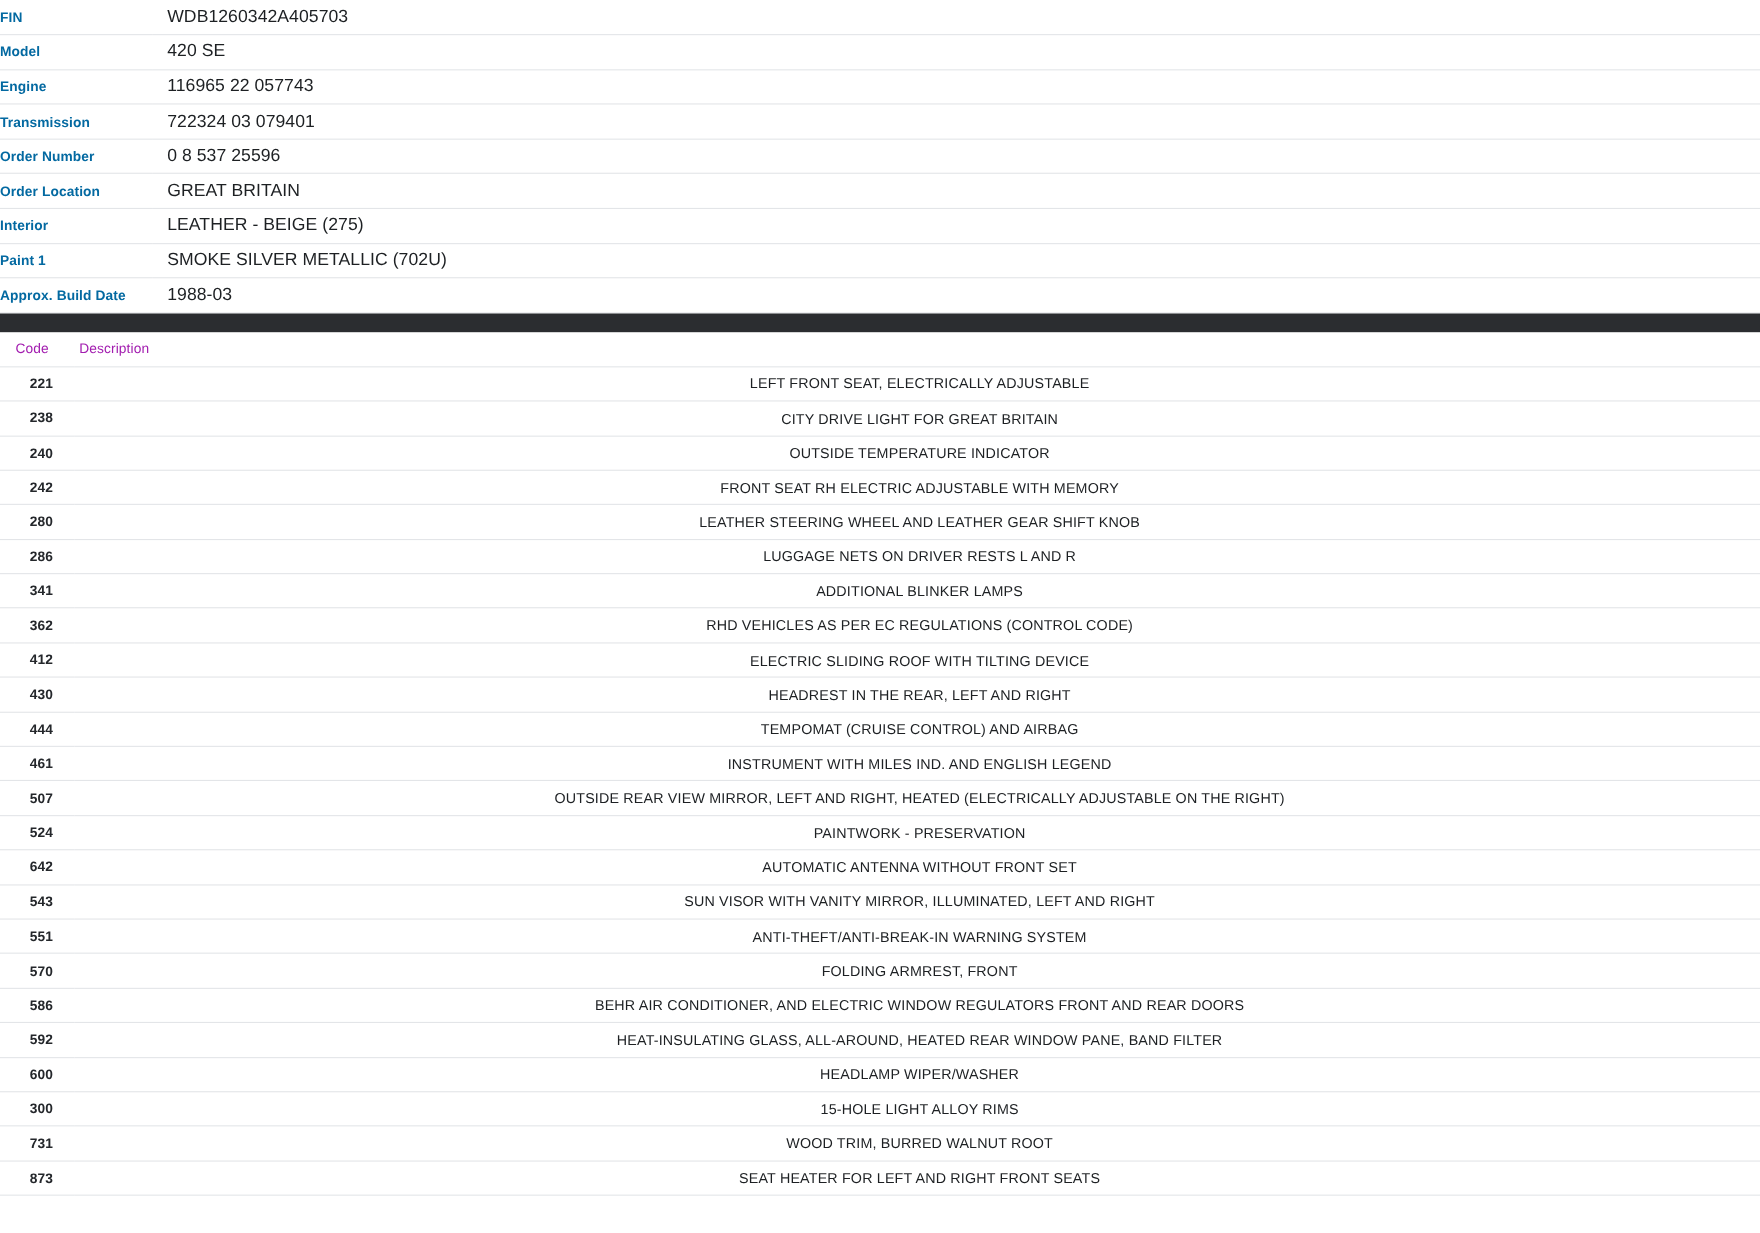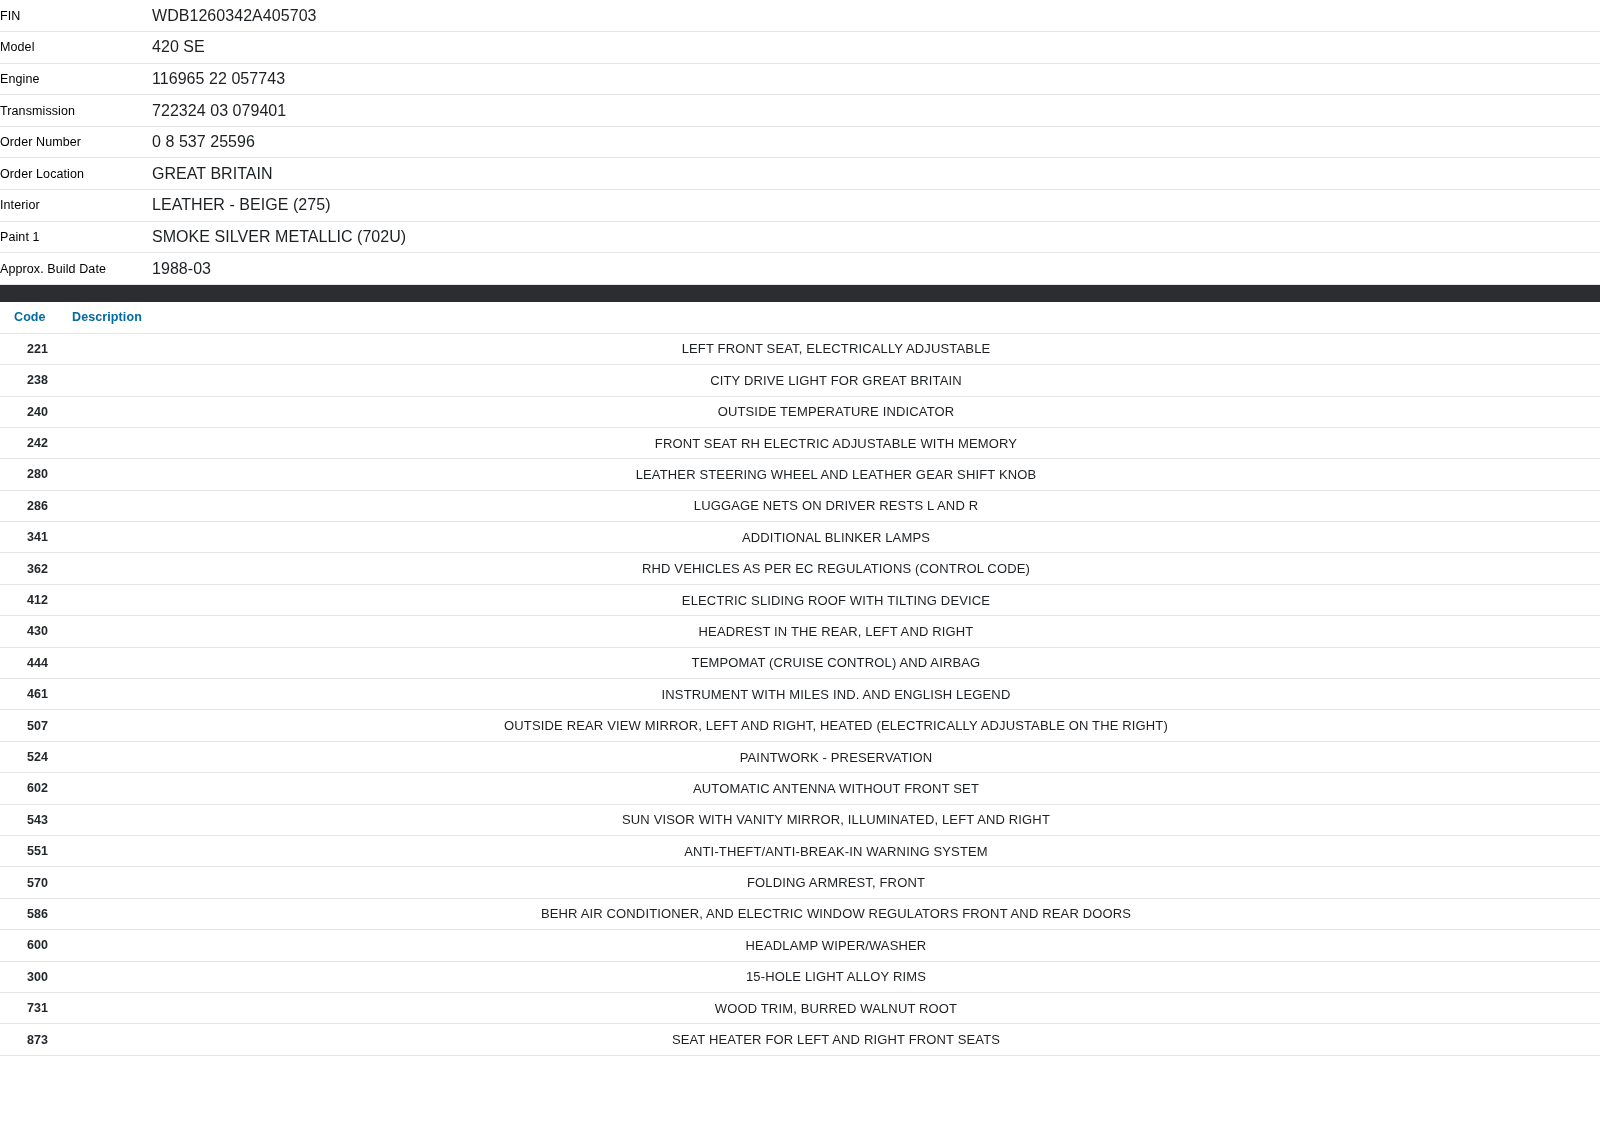--- a/index.html
+++ b/index.html
@@ -28,22 +28,22 @@
   }
   table.spec td {
     padding: 0;
     vertical-align: middle;
     height: 31.6px;
   }
   td.spec-label {
     width: 139px;
     padding-left: 14px;
     font-size: 12.5px;
-    font-weight: normal;
-    color: #000000;
+    font-weight: bold;
+    color: #0369a1;
     letter-spacing: 0.1px;
   }
   td.spec-value {
     padding-left: 0px;
     font-size: 16px;
     color: #1d2023;
     letter-spacing: 0.05px;
   }
   .spec-value-inner {
     padding-left: 13px;
@@ -73,22 +73,22 @@
   }
   table.codes th.th-code, table.codes td.td-code {
     width: 68px;
     padding-left: 14px;
   }
   table.codes th.th-desc, table.codes td.td-desc {
     padding-left: 4px;
   }
   table.codes th {
     font-size: 12.5px;
-    font-weight: bold;
-    color: #0369a1;
+    font-weight: normal;
+    color: #a21caf;
     letter-spacing: 0.1px;
   }
   table.codes td.td-code {
     font-size: 12.5px;
     font-weight: bold;
     color: #24272b;
     letter-spacing: 0.1px;
     padding-left: 27px;
   }
   table.codes td.td-desc {
@@ -206,40 +206,44 @@
         </tr>
         <tr>
           <td class="td-code">507</td>
           <td class="td-desc">OUTSIDE REAR VIEW MIRROR, LEFT AND RIGHT, HEATED (ELECTRICALLY ADJUSTABLE ON THE RIGHT)</td>
         </tr>
         <tr>
           <td class="td-code">524</td>
           <td class="td-desc">PAINTWORK - PRESERVATION</td>
         </tr>
         <tr>
-          <td class="td-code">602</td>
+          <td class="td-code">642</td>
           <td class="td-desc">AUTOMATIC ANTENNA WITHOUT FRONT SET</td>
         </tr>
         <tr>
           <td class="td-code">543</td>
           <td class="td-desc">SUN VISOR WITH VANITY MIRROR, ILLUMINATED, LEFT AND RIGHT</td>
         </tr>
         <tr>
           <td class="td-code">551</td>
           <td class="td-desc">ANTI-THEFT/ANTI-BREAK-IN WARNING SYSTEM</td>
         </tr>
         <tr>
           <td class="td-code">570</td>
           <td class="td-desc">FOLDING ARMREST, FRONT</td>
         </tr>
         <tr>
           <td class="td-code">586</td>
           <td class="td-desc">BEHR AIR CONDITIONER, AND ELECTRIC WINDOW REGULATORS FRONT AND REAR DOORS</td>
         </tr>
         <tr>
+          <td class="td-code">592</td>
+          <td class="td-desc">HEAT-INSULATING GLASS, ALL-AROUND, HEATED REAR WINDOW PANE, BAND FILTER</td>
+        </tr>
+        <tr>
           <td class="td-code">600</td>
           <td class="td-desc">HEADLAMP WIPER/WASHER</td>
         </tr>
         <tr>
           <td class="td-code">300</td>
           <td class="td-desc">15-HOLE LIGHT ALLOY RIMS</td>
         </tr>
         <tr>
           <td class="td-code">731</td>
           <td class="td-desc">WOOD TRIM, BURRED WALNUT ROOT</td>

